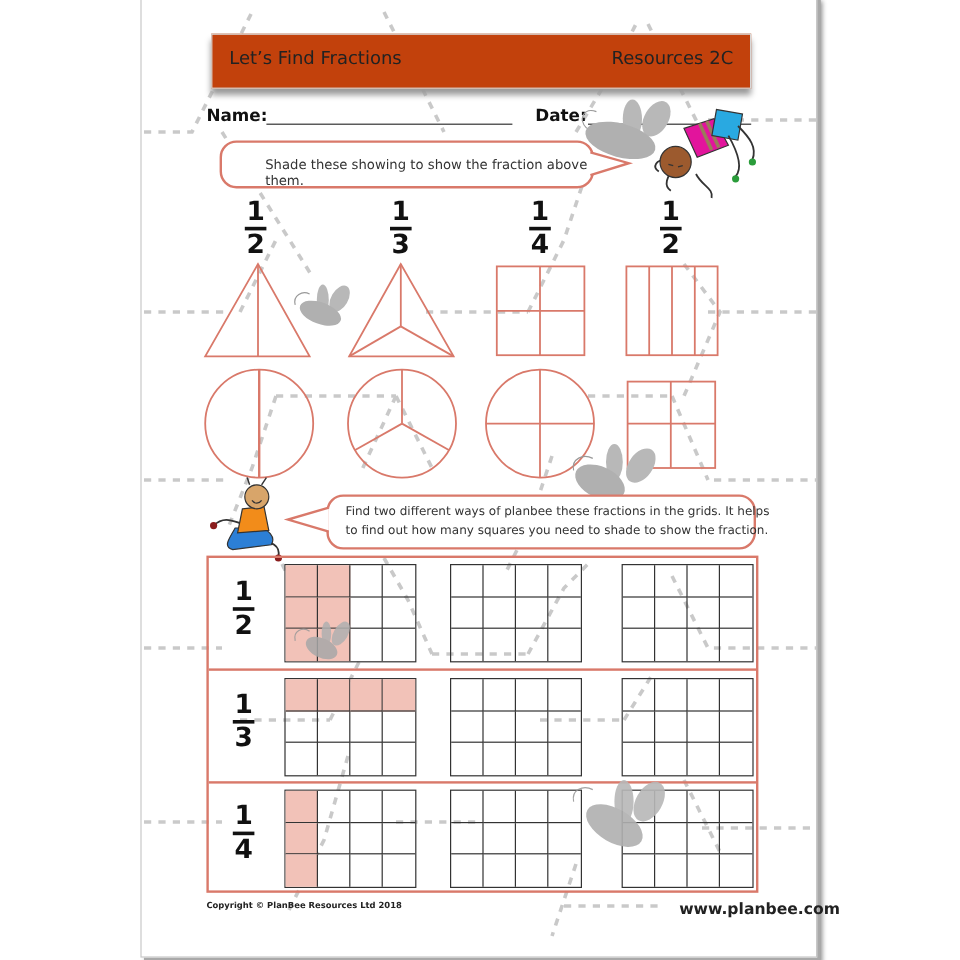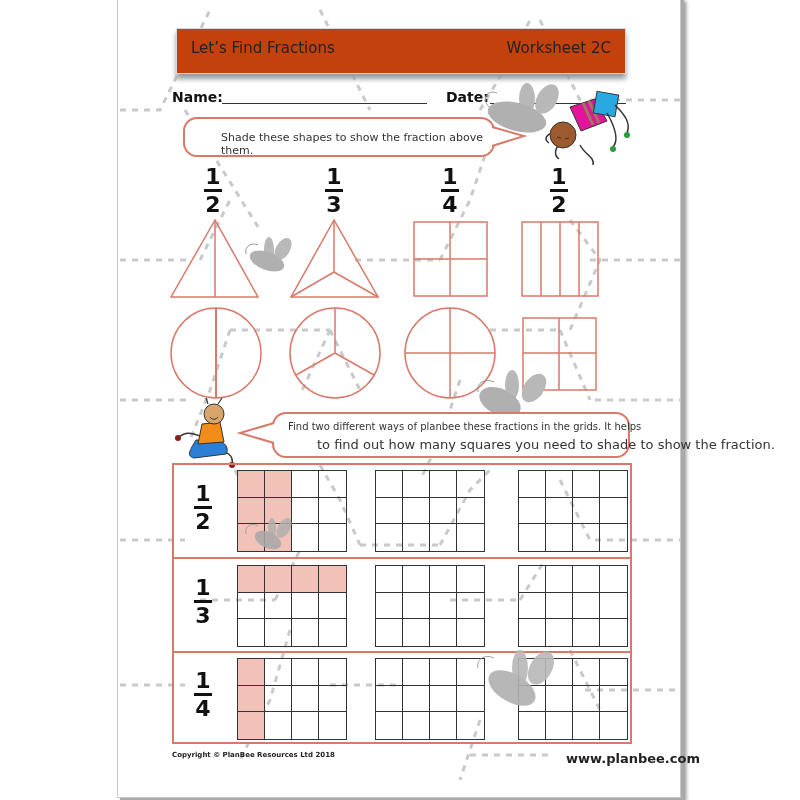--- a/index.html
+++ b/index.html
@@ -84,30 +84,30 @@
     <path d="M330 685 L400 685"></path>
     <path d="M585 690 L680 690"></path>
     <path d="M480 720 L460 780"></path>
     <path d="M570 650 L600 710"></path>
     <path d="M470 755 L550 755"></path>
   </g>
 </svg>
 
 <div class="title-bar">
   <span class="title-left">Let’s Find Fractions</span>
-  <span class="title-right">Worksheet 2C</span>
+  <span class="title-right">Resources 2C</span>
 </div>
 
 <span class="field-label" style="left:172px;top:89px;">Name:</span>
 <div class="field-line" style="left:222px;top:103px;width:205px;"></div>
 <span class="field-label" style="left:446px;top:89px;">Date:</span>
 <div class="field-line" style="left:490px;top:103px;width:136px;"></div>
 
 <div class="bubble" style="left:183px;top:117px;width:312px;height:40px;">
-  <span style="position:absolute;left:36px;top:12px;">Shade these shapes to show the fraction above them.</span>
+  <span style="position:absolute;left:36px;top:12px;">Shade these showing to show the fraction above them.</span>
 </div>
 <svg width="40" height="30" style="left:492px;top:124px;">
   <path d="M0 3 L32 12 L0 22" fill="#fff" stroke="#d9796a" stroke-width="2"></path>
 </svg>
 
 <svg width="110" height="80" style="left:535px;top:85px;">
   <path d="M28 55 C20 62 18 70 24 74" stroke="#333" stroke-width="1.5" fill="none"></path>
   <path d="M45 60 C50 70 60 72 58 80" stroke="#333" stroke-width="1.5" fill="none"></path>
   <path d="M20 48 C12 48 8 54 14 58" stroke="#333" stroke-width="1.5" fill="none"></path>
   <polygon points="35,22 60,14 72,36 46,46" fill="#e2149c" stroke="#333" stroke-width="1"></polygon>
@@ -224,21 +224,21 @@
   <circle cx="64" cy="65" r="3" fill="#8a1d1d"></circle>
   <path d="M28 40 C22 50 18 56 26 58 L58 54 C62 48 56 40 46 40 Z" fill="#2c7fd6" stroke="#333" stroke-width="1"></path>
   <polygon points="34,24 52,22 56,42 30,44" fill="#f28c1a" stroke="#333" stroke-width="1"></polygon>
   <circle cx="46" cy="14" r="10" fill="#d8a56a" stroke="#333" stroke-width="1"></circle>
   <path d="M42 17 C44 20 48 20 50 17" stroke="#333" fill="none"></path>
   <path d="M40 4 L38 -2 M50 4 L54 -2" stroke="#333" stroke-width="1.2"></path>
 </svg>
 
 <div class="bubble" style="left:272px;top:412px;width:358px;height:46px;">
   <span style="position:absolute;left:14px;top:7px;font-size:10px;white-space:nowrap;">Find two different ways of planbee these fractions in the grids. It helps</span>
-  <span style="position:absolute;left:14px;top:23px;font-size:13px;white-space:nowrap;margin-left:29px;">to find out how many squares you need to shade to show the fraction.</span>
+  <span style="position:absolute;left:14px;top:23px;font-size:10px;white-space:nowrap;">to find out how many squares you need to shade to show the fraction.</span>
 </div>
 <svg width="40" height="30" style="left:236px;top:421px;">
   <path d="M38 2 L4 12 L38 22" fill="#fff" stroke="#d9796a" stroke-width="2"></path>
 </svg>
 
 <div class="answer-box">
   <div class="row-div" style="top:92px;"></div>
   <div class="row-div" style="top:186px;"></div>
 
   <div class="frac row-frac" style="top:18px;">

